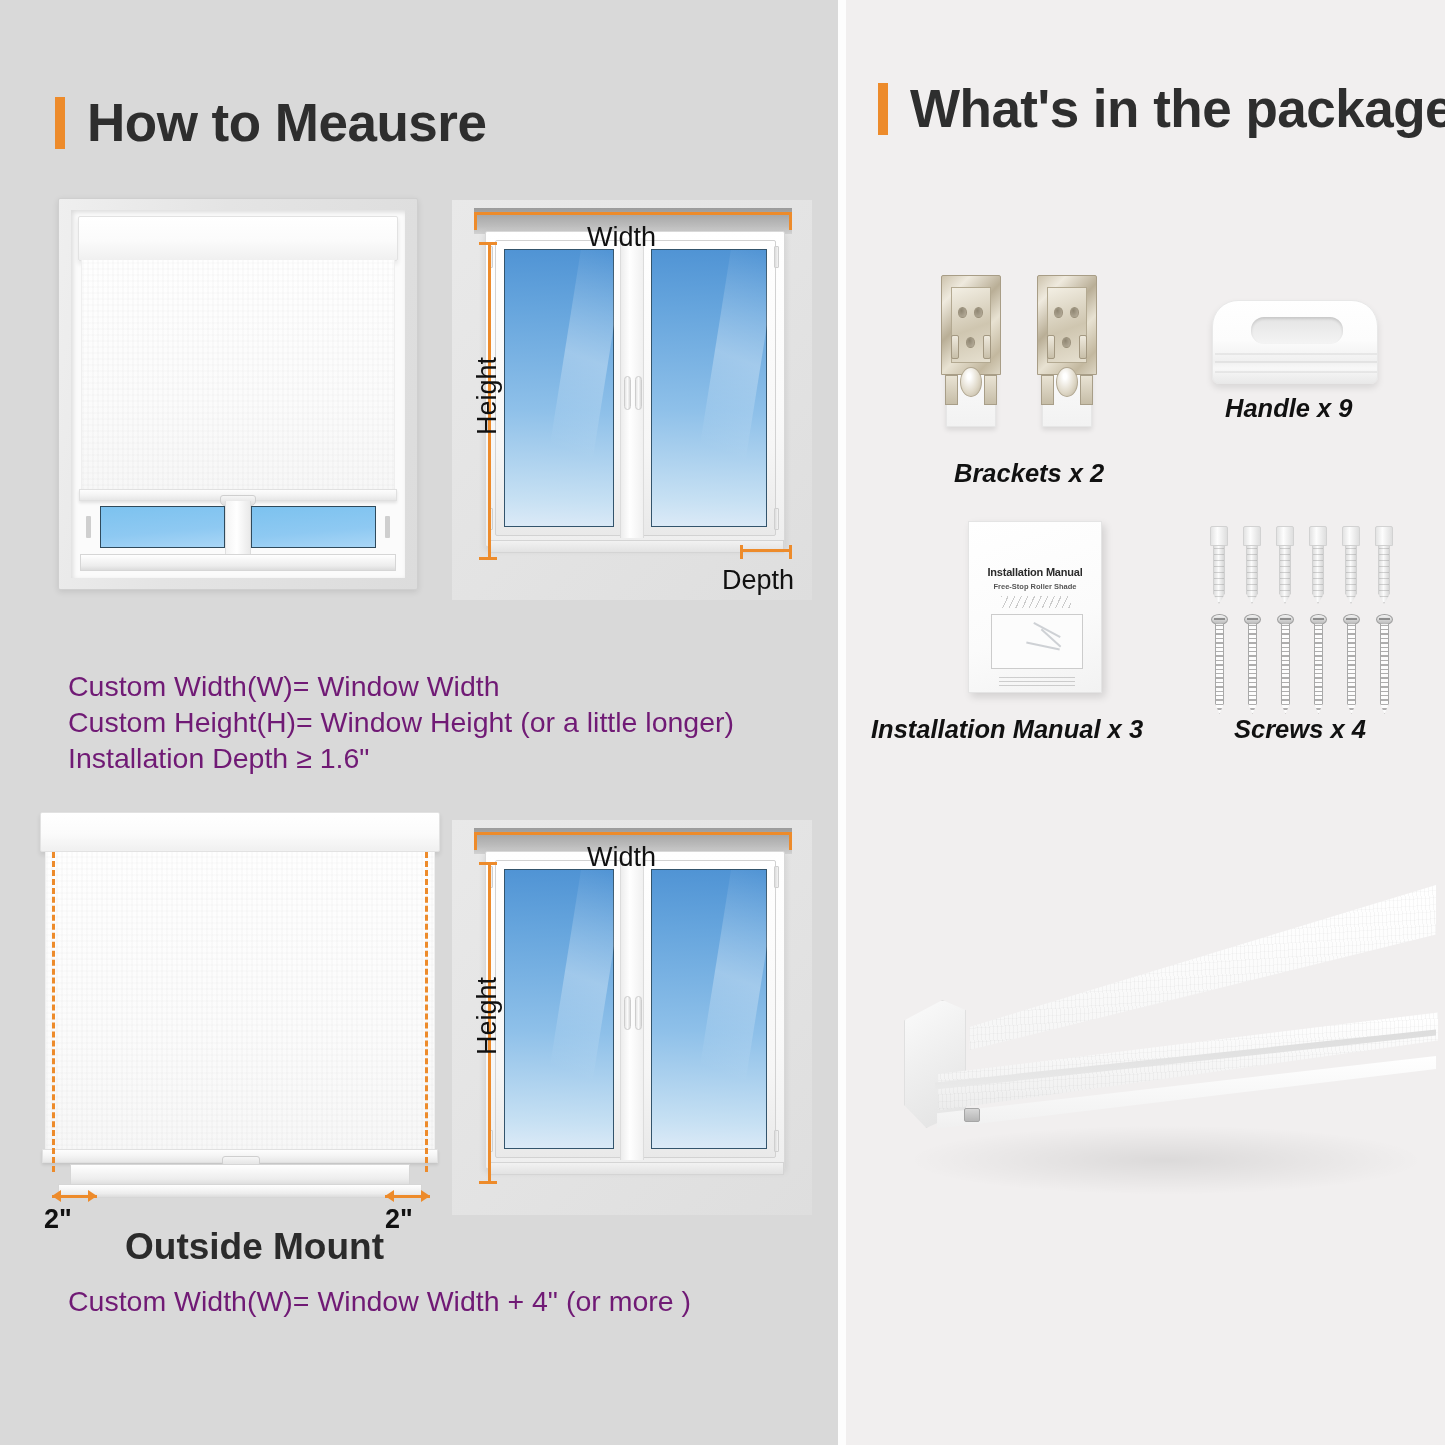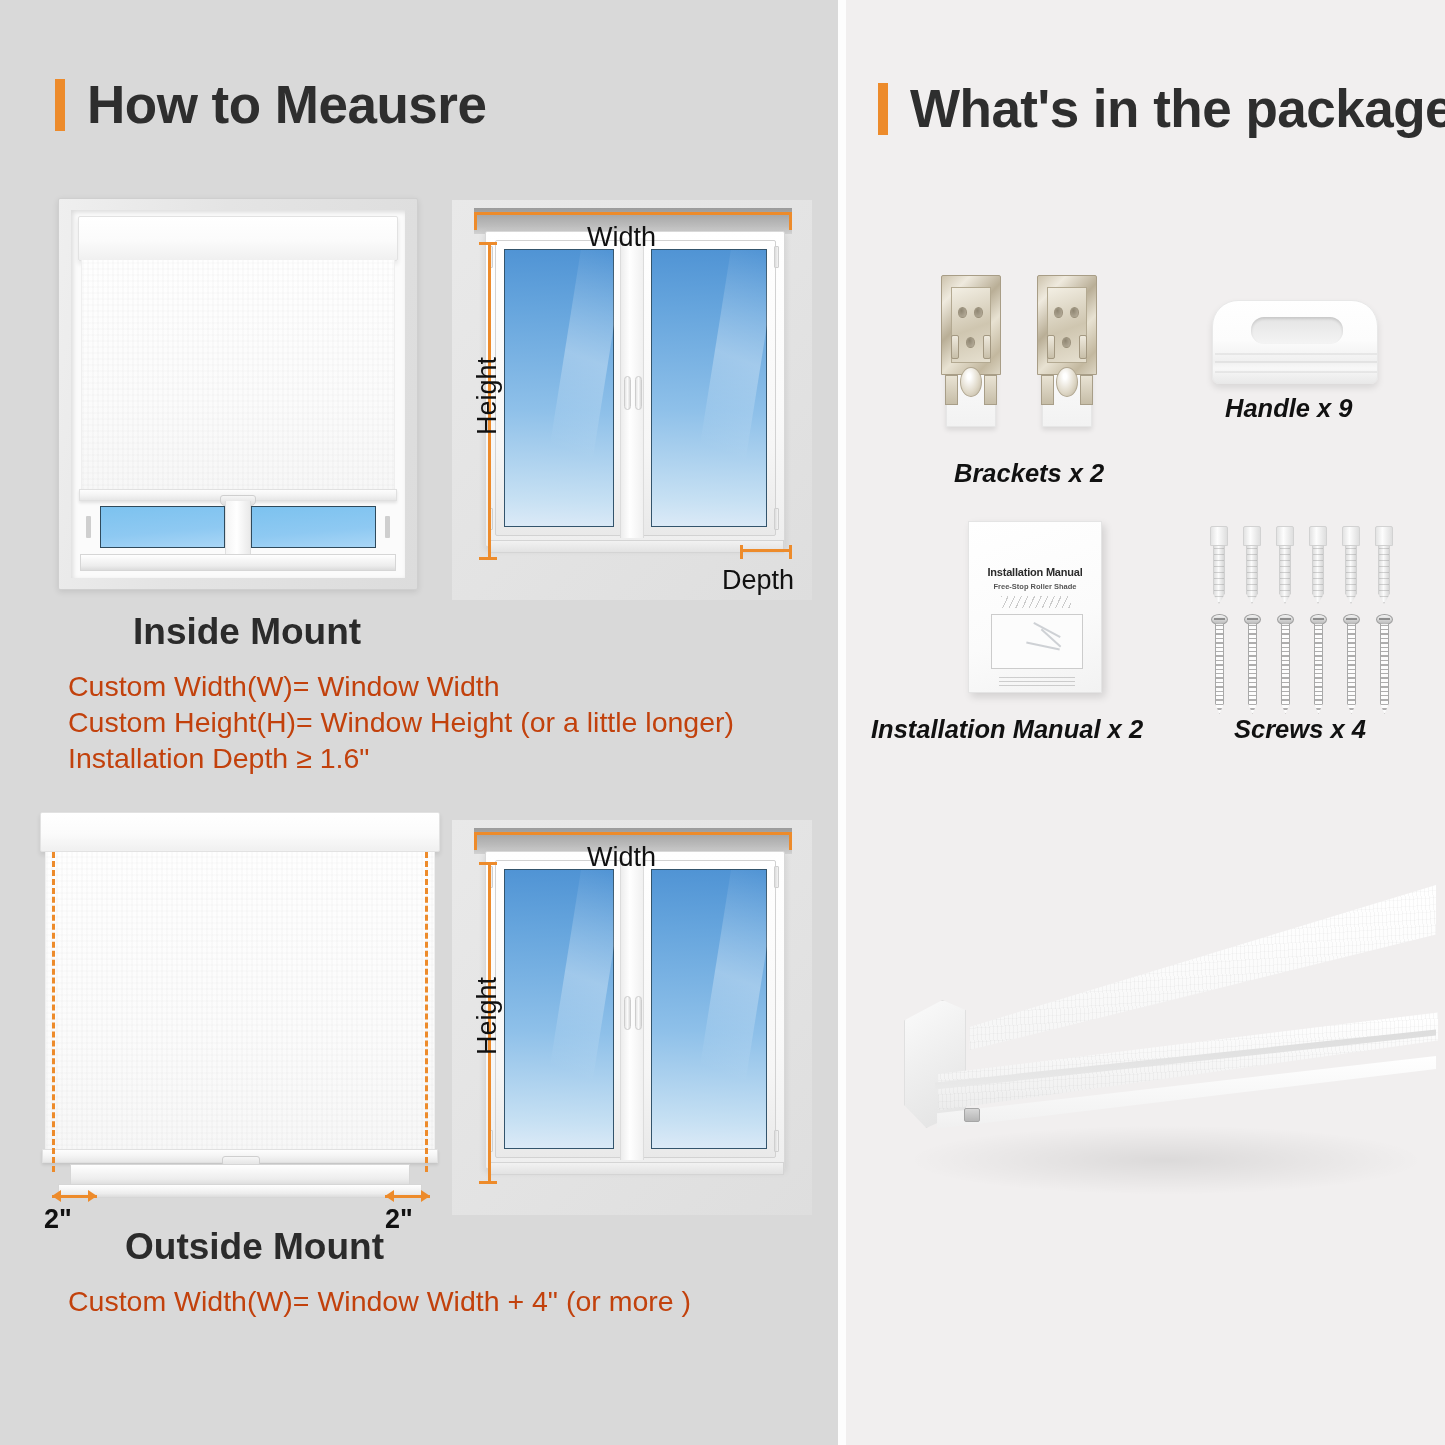--- a/index.html
+++ b/index.html
@@ -55,21 +55,21 @@
   .section-title {
     position: absolute;
     font-size: 37px;
     font-weight: bold;
     color: #2b2b2b;
     white-space: nowrap;
   }
   .body-lines {
     position: absolute;
     font-size: 28.5px;
-    color: #c2410c;
+    color: #701a75;
     line-height: 36px;
     white-space: nowrap;
   }
   .body-lines div { margin-bottom: 0px; height: 36px; }
 
   
   .illus { position: absolute; }
 
   
   .im-frame {
@@ -407,21 +407,21 @@
     background: radial-gradient(ellipse at 50% 50%, rgba(0,0,0,.09) 0%, rgba(0,0,0,0) 70%);
   }
 </style>
 </head>
 <body>
 
 <div id="page">
 
   <div class="panel-left">
 
-    <div class="heading" style="left:55px; top:74px;">
+    <div class="heading" style="left:55px; top:92px;">
       <div class="accent-bar"></div>
       <div class="heading-text">How to Meausre</div>
     </div>
 
     <div class="illus" style="left:58px; top:198px; width:360px; height:392px;">
       <div class="im-frame" style="left:0; top:0; width:360px; height:392px; border-radius:2px;"></div>
       <div class="im-recess" style="left:13px; top:12px; width:334px; height:368px;"></div>
 
       <div class="shade-cassette" style="left:20px; top:18px; width:320px; height:45px;"></div>
 
@@ -470,21 +470,20 @@
       <div class="mk-cap-h" style="left:27px; top:42px;"></div>
       <div class="mk-cap-h" style="left:27px; top:357px;"></div>
       <div class="dim-label vert" style="left:20px; top:235px;">Height</div>
 
       <div class="mk-line-h" style="left:288px; top:349px; width:52px;"></div>
       <div class="mk-cap-v" style="left:288px; top:345px; height:14px;"></div>
       <div class="mk-cap-v" style="left:337px; top:345px; height:14px;"></div>
       <div class="dim-label" style="left:270px; top:365px;">Depth</div>
     </div>
 
-    <div class="section-title" style="left:133px; top:611px;">Inside Mount</div>
 
     <div class="body-lines" style="left:68px; top:668px;">
       <div>Custom Width(W)= Window Width</div>
       <div>Custom Height(H)= Window Height (or a little longer)</div>
       <div>Installation Depth ≥ 1.6"</div>
     </div>
 
     <div class="illus" style="left:40px; top:812px; width:400px; height:400px;">
 
       <div class="shade-cassette" style="left:0; top:0; width:400px; height:40px;"></div>
@@ -609,21 +608,21 @@
         <div class="manual-sub">Free-Stop Roller Shade</div>
         <div class="manual-scribble"></div>
         <div class="manual-figbox">
           <div class="manual-figline" style="left:40px; top:14px; width:30px; height:2px; transform:rotate(28deg);"></div>
           <div class="manual-figline" style="left:46px; top:22px; width:26px; height:2px; transform:rotate(42deg);"></div>
           <div class="manual-figline" style="left:34px; top:30px; width:34px; height:2px; transform:rotate(12deg);"></div>
         </div>
         <div class="manual-footer"></div>
       </div>
     </div>
-    <div class="pkg-label" style="left:25px; top:715px;">Installation Manual x 2</div>
+    <div class="pkg-label" style="left:25px; top:715px;">Installation Manual x 3</div>
 
     <div class="illus" style="left:364px; top:526px; width:190px; height:175px;">
       <div class="anchor" style="left:0;   top:0;">
           <div class="an-collar"></div>
           <div class="an-body"></div>
         </div>
       <div class="anchor" style="left:33px; top:0;">
           <div class="an-collar"></div>
           <div class="an-body"></div>
         </div>

